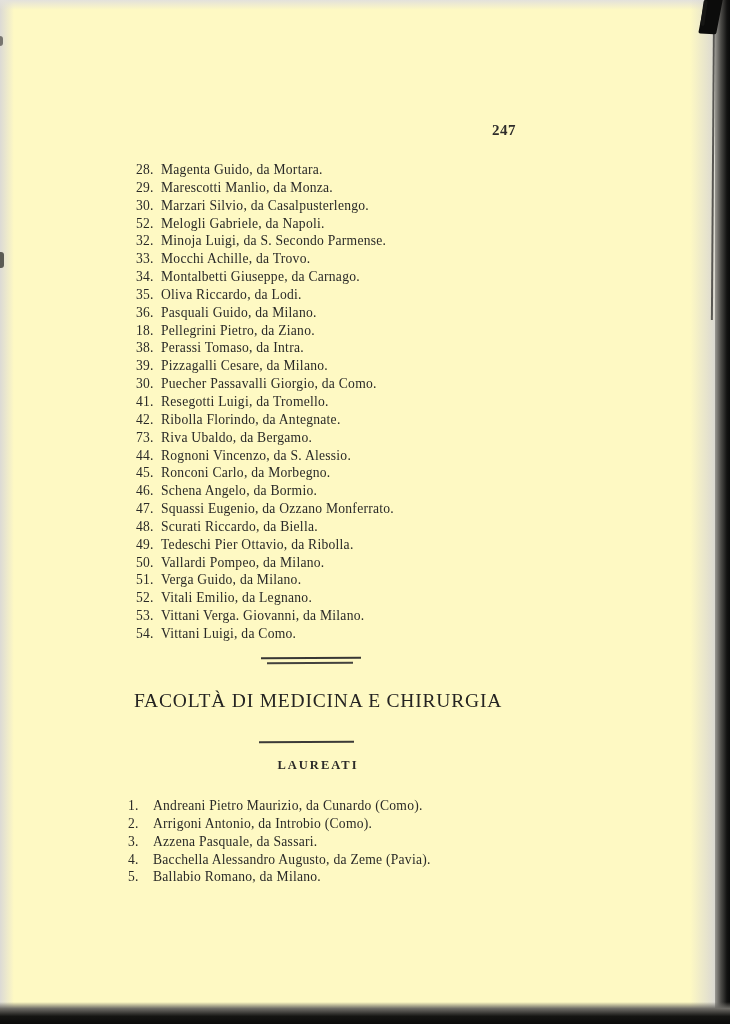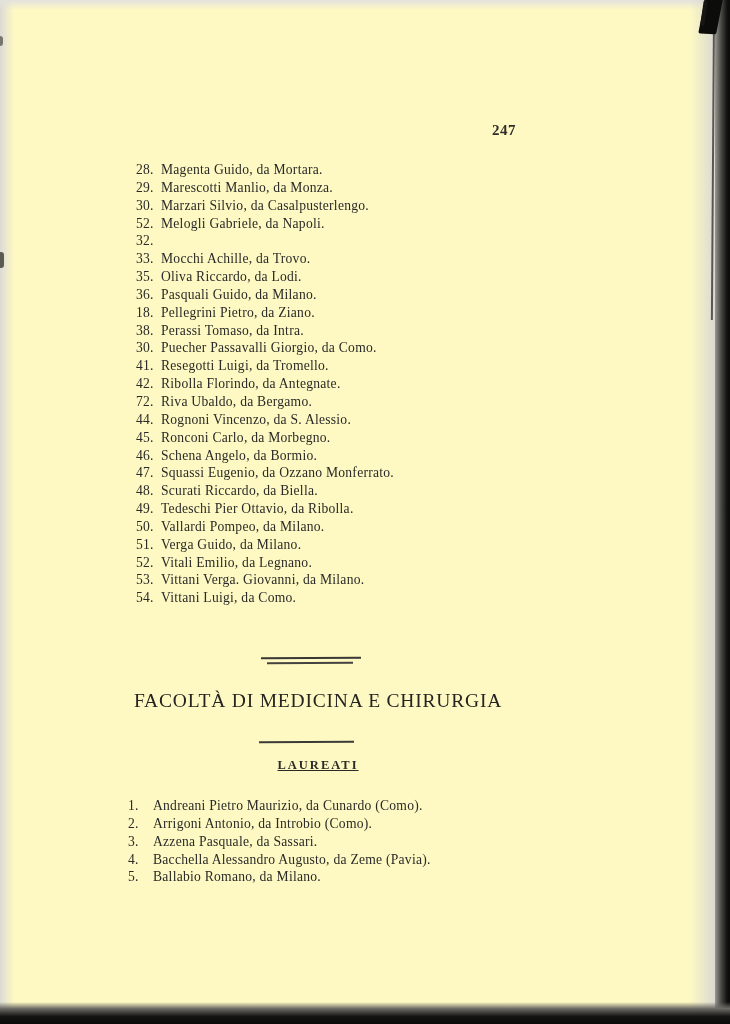--- a/index.html
+++ b/index.html
@@ -89,21 +89,20 @@
     font-size: 19.5px; font-weight: normal; letter-spacing: 0.8px;
     color: #252422; white-space: nowrap;
   }
   .title-rule {
     position: absolute; top: 741px; left: 259px; width: 95px; height: 1.6px;
     background: #3c3b38; transform: rotate(-0.3deg);
   }
   .subheading-wrap {
     position: absolute; top: 758px; left: 118px; width: 400px;
     text-align: center;
-    text-decoration: underline;
   }
   .subheading {
     font-size: 12.5px; font-weight: bold; letter-spacing: 2px; color: #2c2b29;
   }
 </style>
 </head>
 <body>
 
 <div class="page">
 
@@ -125,55 +124,64 @@
     <li class="row">
         <span class="num">30.</span>
         <span class="txt">Marzari Silvio, da Casalpusterlengo.</span>
       </li>
     <li class="row">
         <span class="num">52.</span>
         <span class="txt">Melogli Gabriele, da Napoli.</span>
       </li>
     <li class="row">
         <span class="num">32.</span>
+        <span class="txt">Minoja Luigi, da S. Secondo Parmense.</span>
       </li>
     <li class="row">
         <span class="num">33.</span>
         <span class="txt">Mocchi Achille, da Trovo.</span>
       </li>
     <li class="row">
+        <span class="num">34.</span>
+        <span class="txt">Montalbetti Giuseppe, da Carnago.</span>
+      </li>
+    <li class="row">
         <span class="num">35.</span>
         <span class="txt">Oliva Riccardo, da Lodi.</span>
       </li>
     <li class="row">
         <span class="num">36.</span>
         <span class="txt">Pasquali Guido, da Milano.</span>
       </li>
     <li class="row">
         <span class="num">18.</span>
         <span class="txt">Pellegrini Pietro, da Ziano.</span>
       </li>
     <li class="row">
         <span class="num">38.</span>
         <span class="txt">Perassi Tomaso, da Intra.</span>
       </li>
     <li class="row">
+        <span class="num">39.</span>
+        <span class="txt">Pizzagalli Cesare, da Milano.</span>
+      </li>
+    <li class="row">
         <span class="num">30.</span>
         <span class="txt">Puecher Passavalli Giorgio, da Como.</span>
       </li>
     <li class="row">
         <span class="num">41.</span>
         <span class="txt">Resegotti Luigi, da Tromello.</span>
       </li>
     <li class="row">
         <span class="num">42.</span>
         <span class="txt">Ribolla Florindo, da Antegnate.</span>
       </li>
     <li class="row">
-        <span class="num">72.</span>
+        <span class="num">73.</span>
         <span class="txt">Riva Ubaldo, da Bergamo.</span>
       </li>
     <li class="row">
         <span class="num">44.</span>
         <span class="txt">Rognoni Vincenzo, da S. Alessio.</span>
       </li>
     <li class="row">
         <span class="num">45.</span>
         <span class="txt">Ronconi Carlo, da Morbegno.</span>
       </li>

